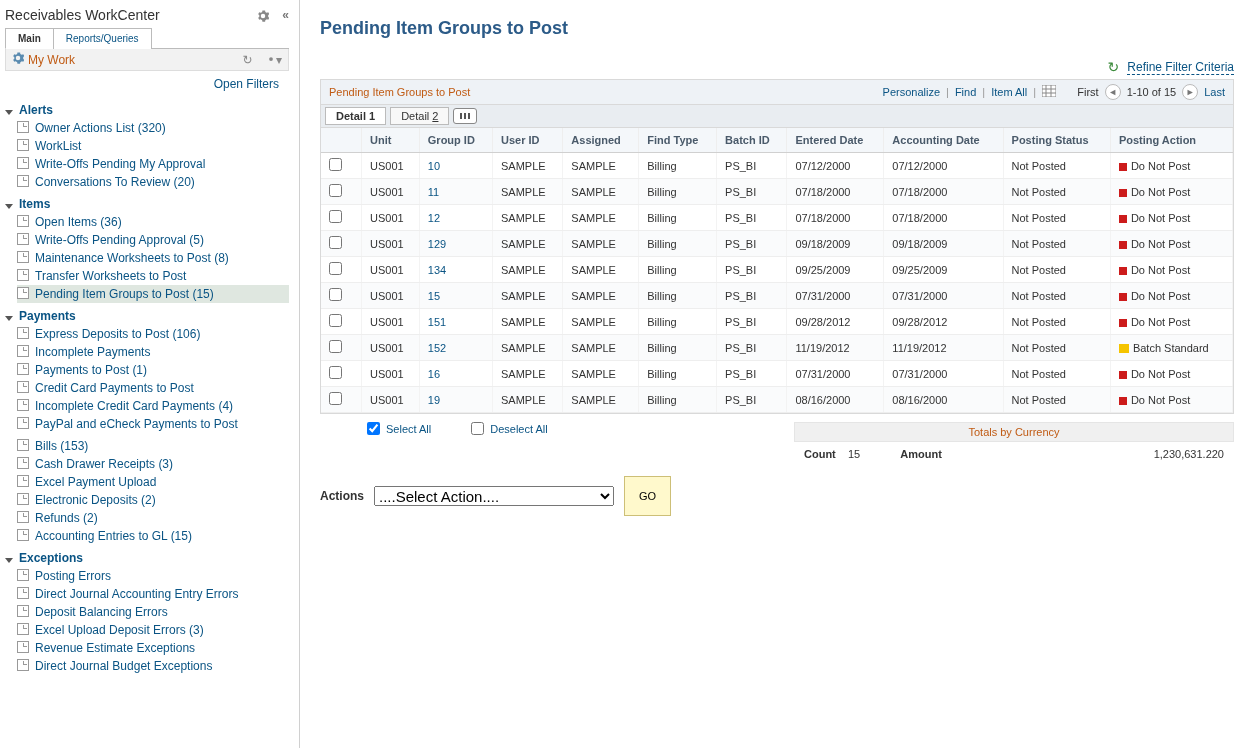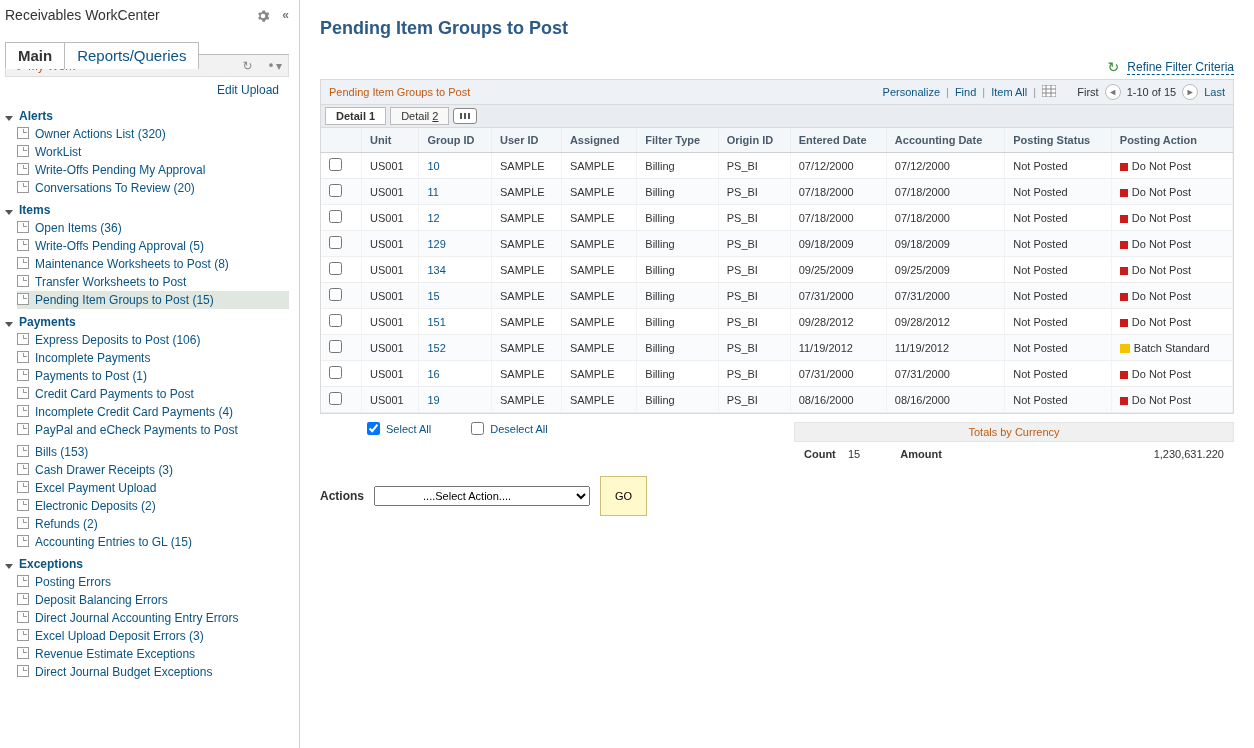--- a/index.html
+++ b/index.html
@@ -4,21 +4,21 @@
 <style>
   html,body{margin:0;padding:0;font-family:Arial,Helvetica,sans-serif;font-size:12px;color:#333;}
   a{color:#0A5484;text-decoration:none;}
   .container{display:flex;width:1254px;height:748px;}
   
   .sidebar{width:300px;border-right:1px solid #d0d0d0;padding:5px 10px 5px 5px;box-sizing:border-box;overflow:hidden;}
   .sb-header{display:flex;align-items:center;justify-content:space-between;padding:2px 0 4px 0;}
   .sb-title{font-size:14px;color:#333;font-weight:normal;}
   .sb-header-icons svg{vertical-align:middle;}
   .tabs{border-bottom:1px solid #bbb;display:flex;position:relative;}
-  .tab{padding:4px 12px;border:1px solid #bbb;border-bottom:none;margin-right:-1px;background:#fff;color:#0A5484;font-size:15px;cursor:pointer;position:relative;top:15px;}
+  .tab{padding:4px 12px;border:1px solid #bbb;border-bottom:none;margin-right:-1px;background:#fff;color:#0A5484;font-size:10px;cursor:pointer;position:relative;top:1px;}
   .tab.active{background:#fff;font-weight:bold;color:#333;border-bottom:1px solid #fff;}
   .mywork{background:#f2f2f2;border:1px solid #ddd;border-top:none;padding:3px 6px;display:flex;align-items:center;justify-content:space-between;}
   .mywork-left{display:flex;align-items:center;gap:4px;color:#c05b14;}
   .mywork-left svg{fill:#5a8bb0;}
   .editfilters{text-align:right;padding:6px 10px 6px 0;}
   .section{margin-top:4px;}
   .sec-head{display:flex;align-items:center;gap:4px;color:#0A5484;font-weight:bold;padding:2px 0;}
   .tri{display:inline-block;width:0;height:0;border-left:4px solid transparent;border-right:4px solid transparent;border-top:5px solid #555;position:relative;top:2px;margin-right:2px;}
   .sec-items{padding-left:12px;}
   .sec-item{display:flex;align-items:center;gap:6px;padding:1px 0;line-height:14px;}
@@ -53,21 +53,21 @@
   .flag{width:8px;height:8px;display:inline-block;background:#cc1b1b;margin-right:4px;position:relative;top:1px;}
   .flag.yellow{background:#f5c400;width:0;height:0;border-left:5px solid transparent;border-right:5px solid transparent;border-top:9px solid #f5c400;}
   .below{display:flex;justify-content:space-between;align-items:flex-start;margin-top:8px;font-size:11px;}
   .sel-group{display:flex;gap:40px;align-items:center;padding-left:47px;}
   .sel-item{display:flex;align-items:center;gap:6px;}
   .totals-box{width:440px;}
   .totals-hdr{background:#f0f0f0;text-align:center;color:#c05b14;padding:3px 16px;border:1px solid #e5e5e5;}
   .totals-row{display:flex;gap:40px;padding:6px 10px;}
   .totals-row .lab{font-weight:bold;}
   .actions-row{margin-top:10px;display:flex;align-items:center;gap:10px;}
-  .actions-row select{width:216px;font-size:11px;height:20px;padding-left:44px;}
+  .actions-row select{width:240px;font-size:15px;height:20px;}
   .go-btn{background:#fff9cc;border:1px solid #cdbf77;padding:13px 14px;font-size:11px;cursor:pointer;}
   input[type=checkbox]{margin:0;}
 </style>
 </head>
 <body>
 
 <div class="container">
 
   <div class="sidebar">
     <div class="sb-header">
@@ -96,21 +96,21 @@
       <span>
         <span style="cursor:pointer;color:#888;">↻</span>
         &nbsp;&nbsp;
         <span style="cursor:pointer;color:#888;">
           <svg width="10" height="10" viewBox="0 0 16 16">
               <path fill="#888" d="M8 5a3 3 0 100 6 3 3 0 000-6z"></path>
             </svg>▾
         </span>
       </span>
     </div>
-    <div class="editfilters"><a href="#">Edit Upload</a></div>
+    <div class="editfilters"><a href="#">Open Filters</a></div>
 
     <div id="sections">
         <div class="section">
           <div class="sec-head"><span class="tri"></span>Alerts</div>
           <div class="sec-items">
             <div class="sec-item">
               <span class="icon-wrap"><span class="doc-icon"></span></span>
               <a href="#">Owner Actions List (320)</a>
             </div>
             <div class="sec-item">
@@ -211,25 +211,25 @@
         </div>
         <div class="section">
           <div class="sec-head"><span class="tri"></span>Exceptions</div>
           <div class="sec-items">
             <div class="sec-item">
               <span class="icon-wrap"><span class="doc-icon"></span></span>
               <a href="#">Posting Errors</a>
             </div>
             <div class="sec-item">
               <span class="icon-wrap"><span class="doc-icon"></span></span>
+              <a href="#">Direct Journal Accounting Entry Errors</a>
+            </div>
+            <div class="sec-item">
+              <span class="icon-wrap"><span class="doc-icon"></span></span>
               <a href="#">Deposit Balancing Errors</a>
-            </div>
-            <div class="sec-item">
-              <span class="icon-wrap"><span class="doc-icon"></span></span>
-              <a href="#">Direct Journal Accounting Entry Errors</a>
             </div>
             <div class="sec-item">
               <span class="icon-wrap"><span class="doc-icon"></span></span>
               <a href="#">Excel Upload Deposit Errors (3)</a>
             </div>
             <div class="sec-item">
               <span class="icon-wrap"><span class="doc-icon"></span></span>
               <a href="#">Revenue Estimate Exceptions</a>
             </div>
             <div class="sec-item">
@@ -282,22 +282,22 @@
           </span>
       </div>
       <table class="grid">
         <thead>
             <tr id="thead-row">
               <th style="width: 24px;"></th>
               <th>Unit</th>
               <th>Group ID</th>
               <th>User ID</th>
               <th>Assigned</th>
-              <th>Filter Type</th>
-              <th>Origin ID</th>
+              <th>Find Type</th>
+              <th>Batch ID</th>
               <th>Entered Date</th>
               <th>Accounting Date</th>
               <th>Posting Status</th>
               <th>Posting Action</th>
             </tr>
           </thead>
         <tbody id="tbody">
             <tr>
               <td><input type="checkbox" style=""></td>
               <td>US001</td>

